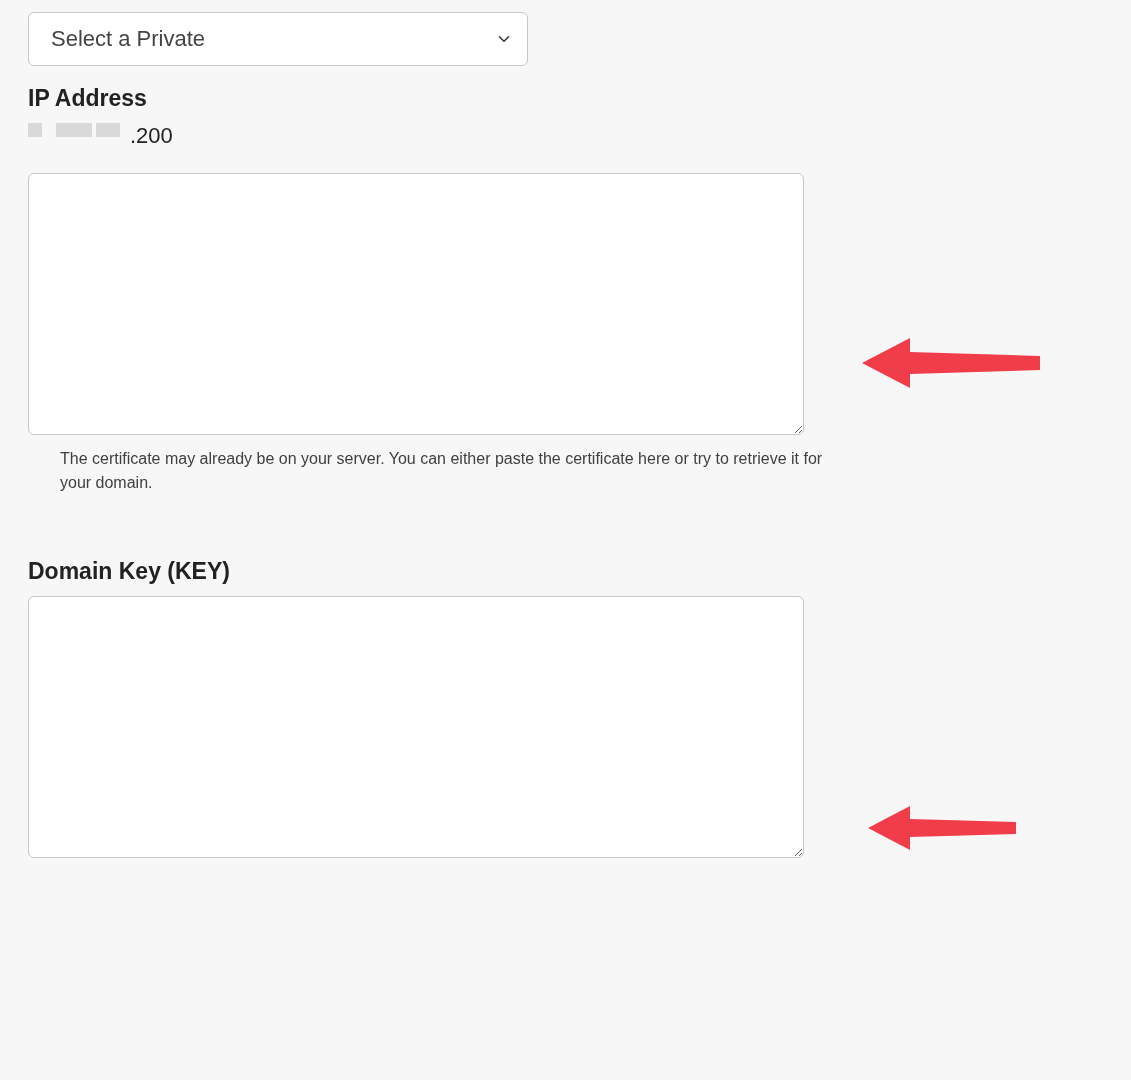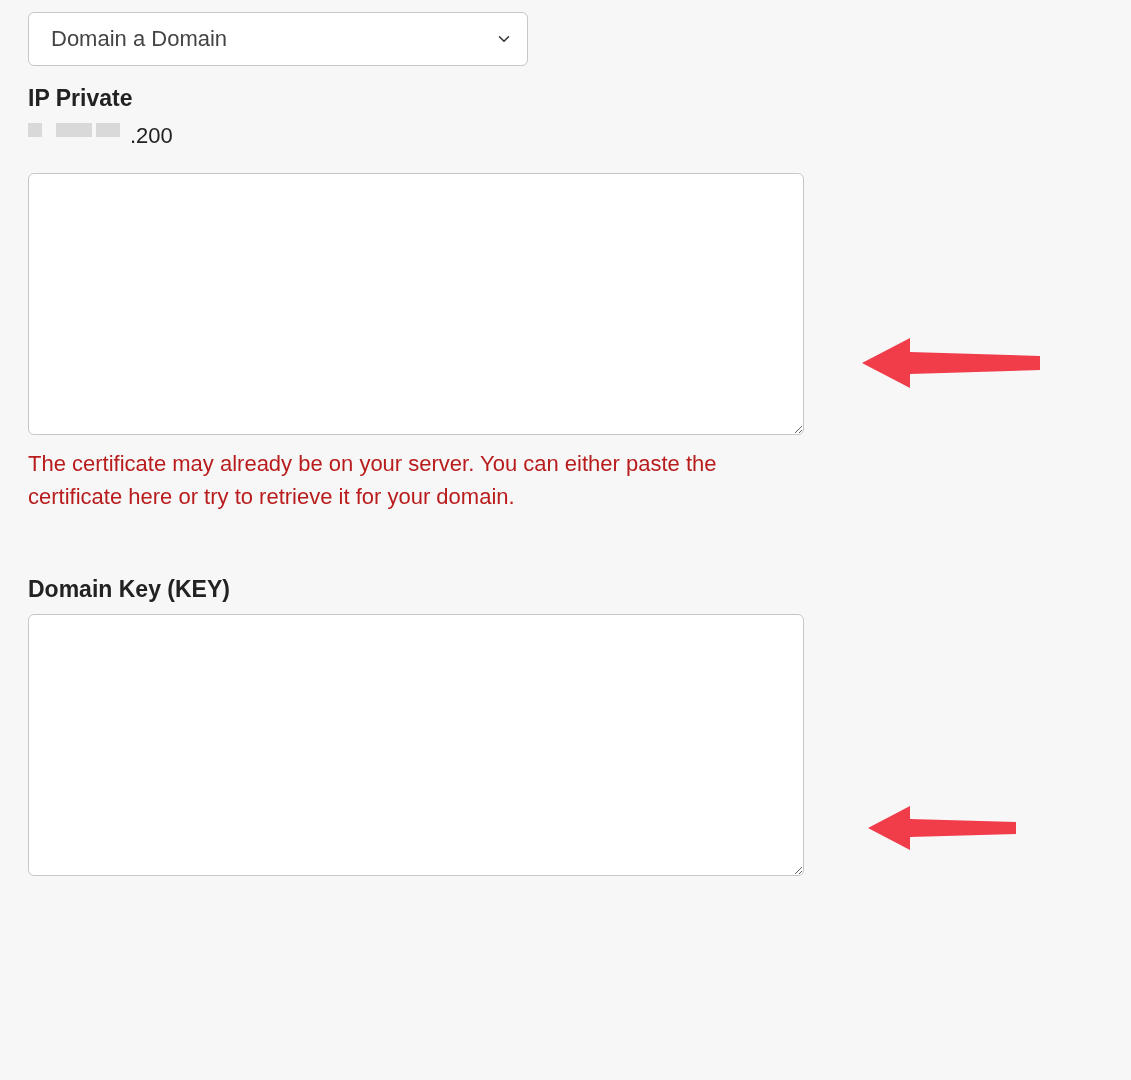--- a/index.html
+++ b/index.html
@@ -83,54 +83,55 @@
     font-size: 16px;
     font-family: inherit;
     resize: both;
     outline: none;
   }
   .big-textarea.key {
     height: 262px;
   }
   .help-text {
     max-width: 776px;
-    font-size: 22px;
+    font-size: 16px;
     line-height: 1.5;
-    color: #b91c1c;
+    color: #404040;
     margin-top: 12px;
+    margin-left: 32px;
   }
   .section-gap {
     height: 38px;
   }
   
   .arrow-svg {
     position: absolute;
     pointer-events: none;
   }
   .arrow1 { left: 862px; top: 328px; width: 180px; height: 70px; }
   .arrow2 { left: 868px; top: 796px; width: 150px; height: 64px; }
 </style>
 </head>
 <body>
 
 <div class="page">
 
   <div class="field-block tight">
     <div class="select-wrap">
-      <span class="select-placeholder">Domain a Domain</span>
+      <span class="select-placeholder">Select a Private</span>
       <span class="chevron">
         <svg viewBox="0 0 24 24" width="18" height="18" fill="none" stroke="#333" stroke-width="2" stroke-linecap="round" stroke-linejoin="round">
           <polyline points="6 9 12 15 18 9"></polyline>
         </svg>
       </span>
     </div>
   </div>
 
   <div class="field-block">
-    <div class="label">IP Private</div>
+    <div class="label">IP Address</div>
     <div class="ip-value-row">
       <span class="redact sm"></span>
       <span class="redact md"></span>
       <span class="redact lg"></span>
       <span class="ip-text">.200</span>
     </div>
   </div>
 
   <div class="field-block">
     <textarea class="big-textarea" value="" style=""></textarea>

